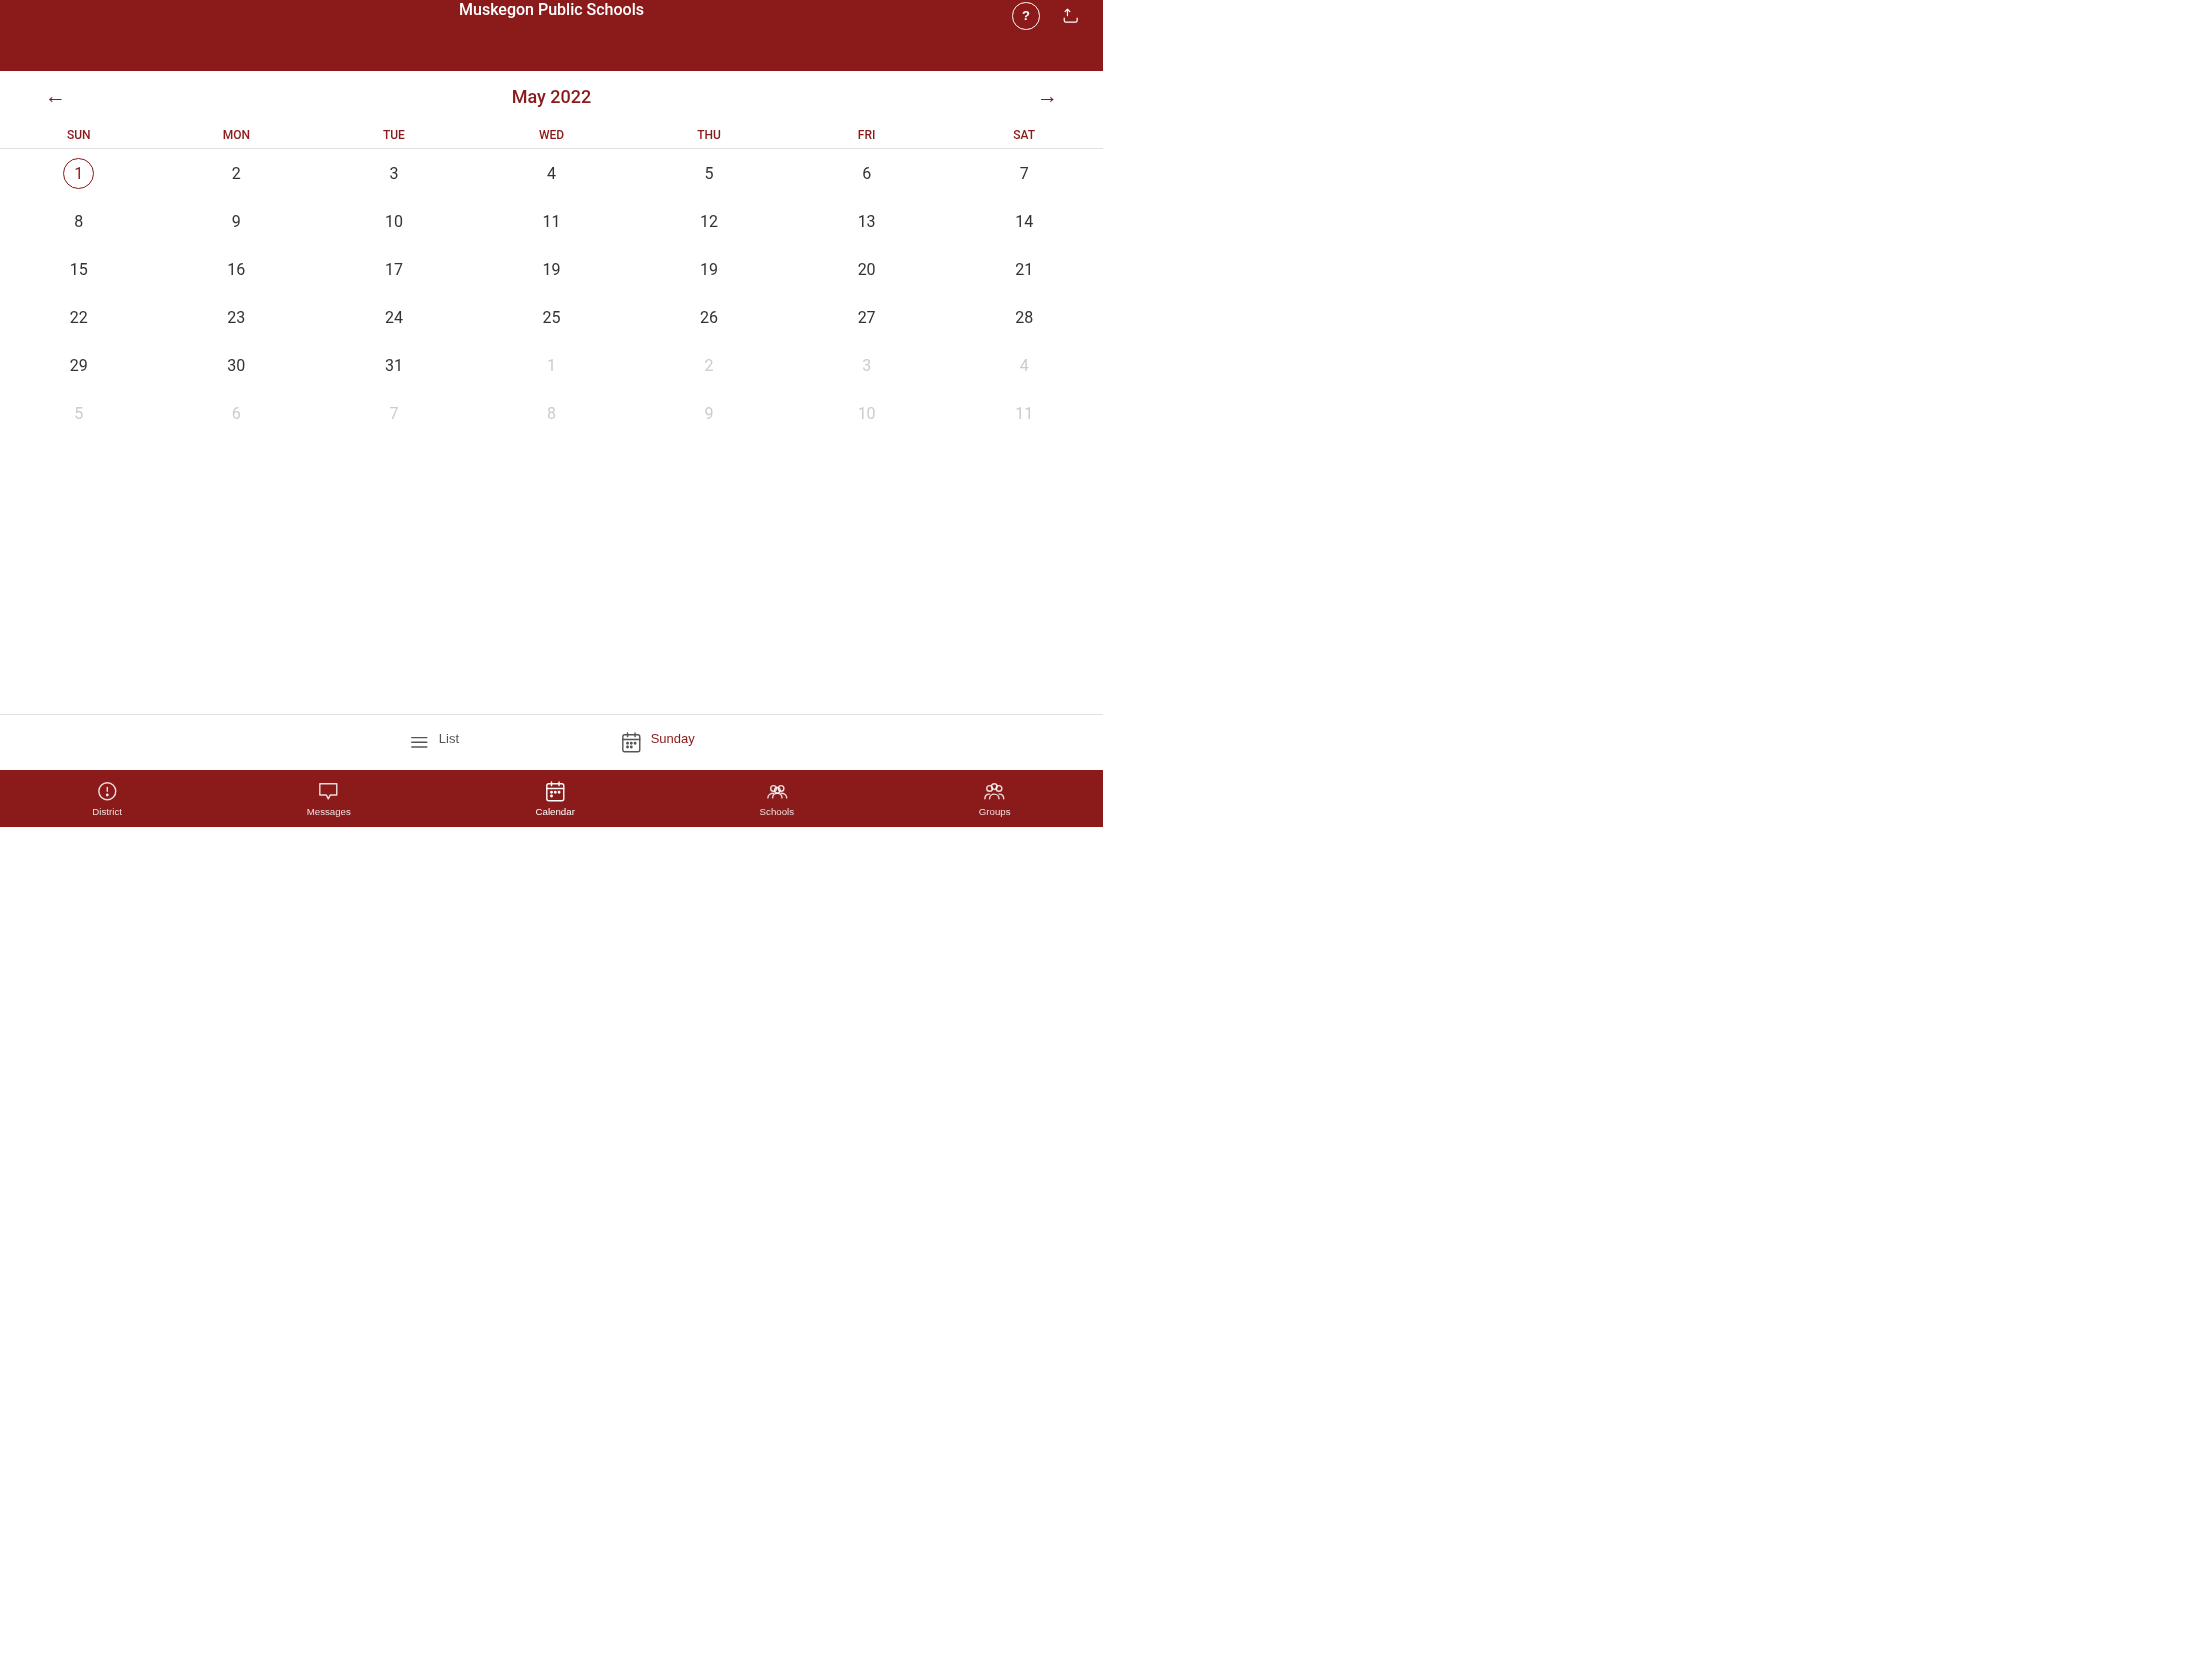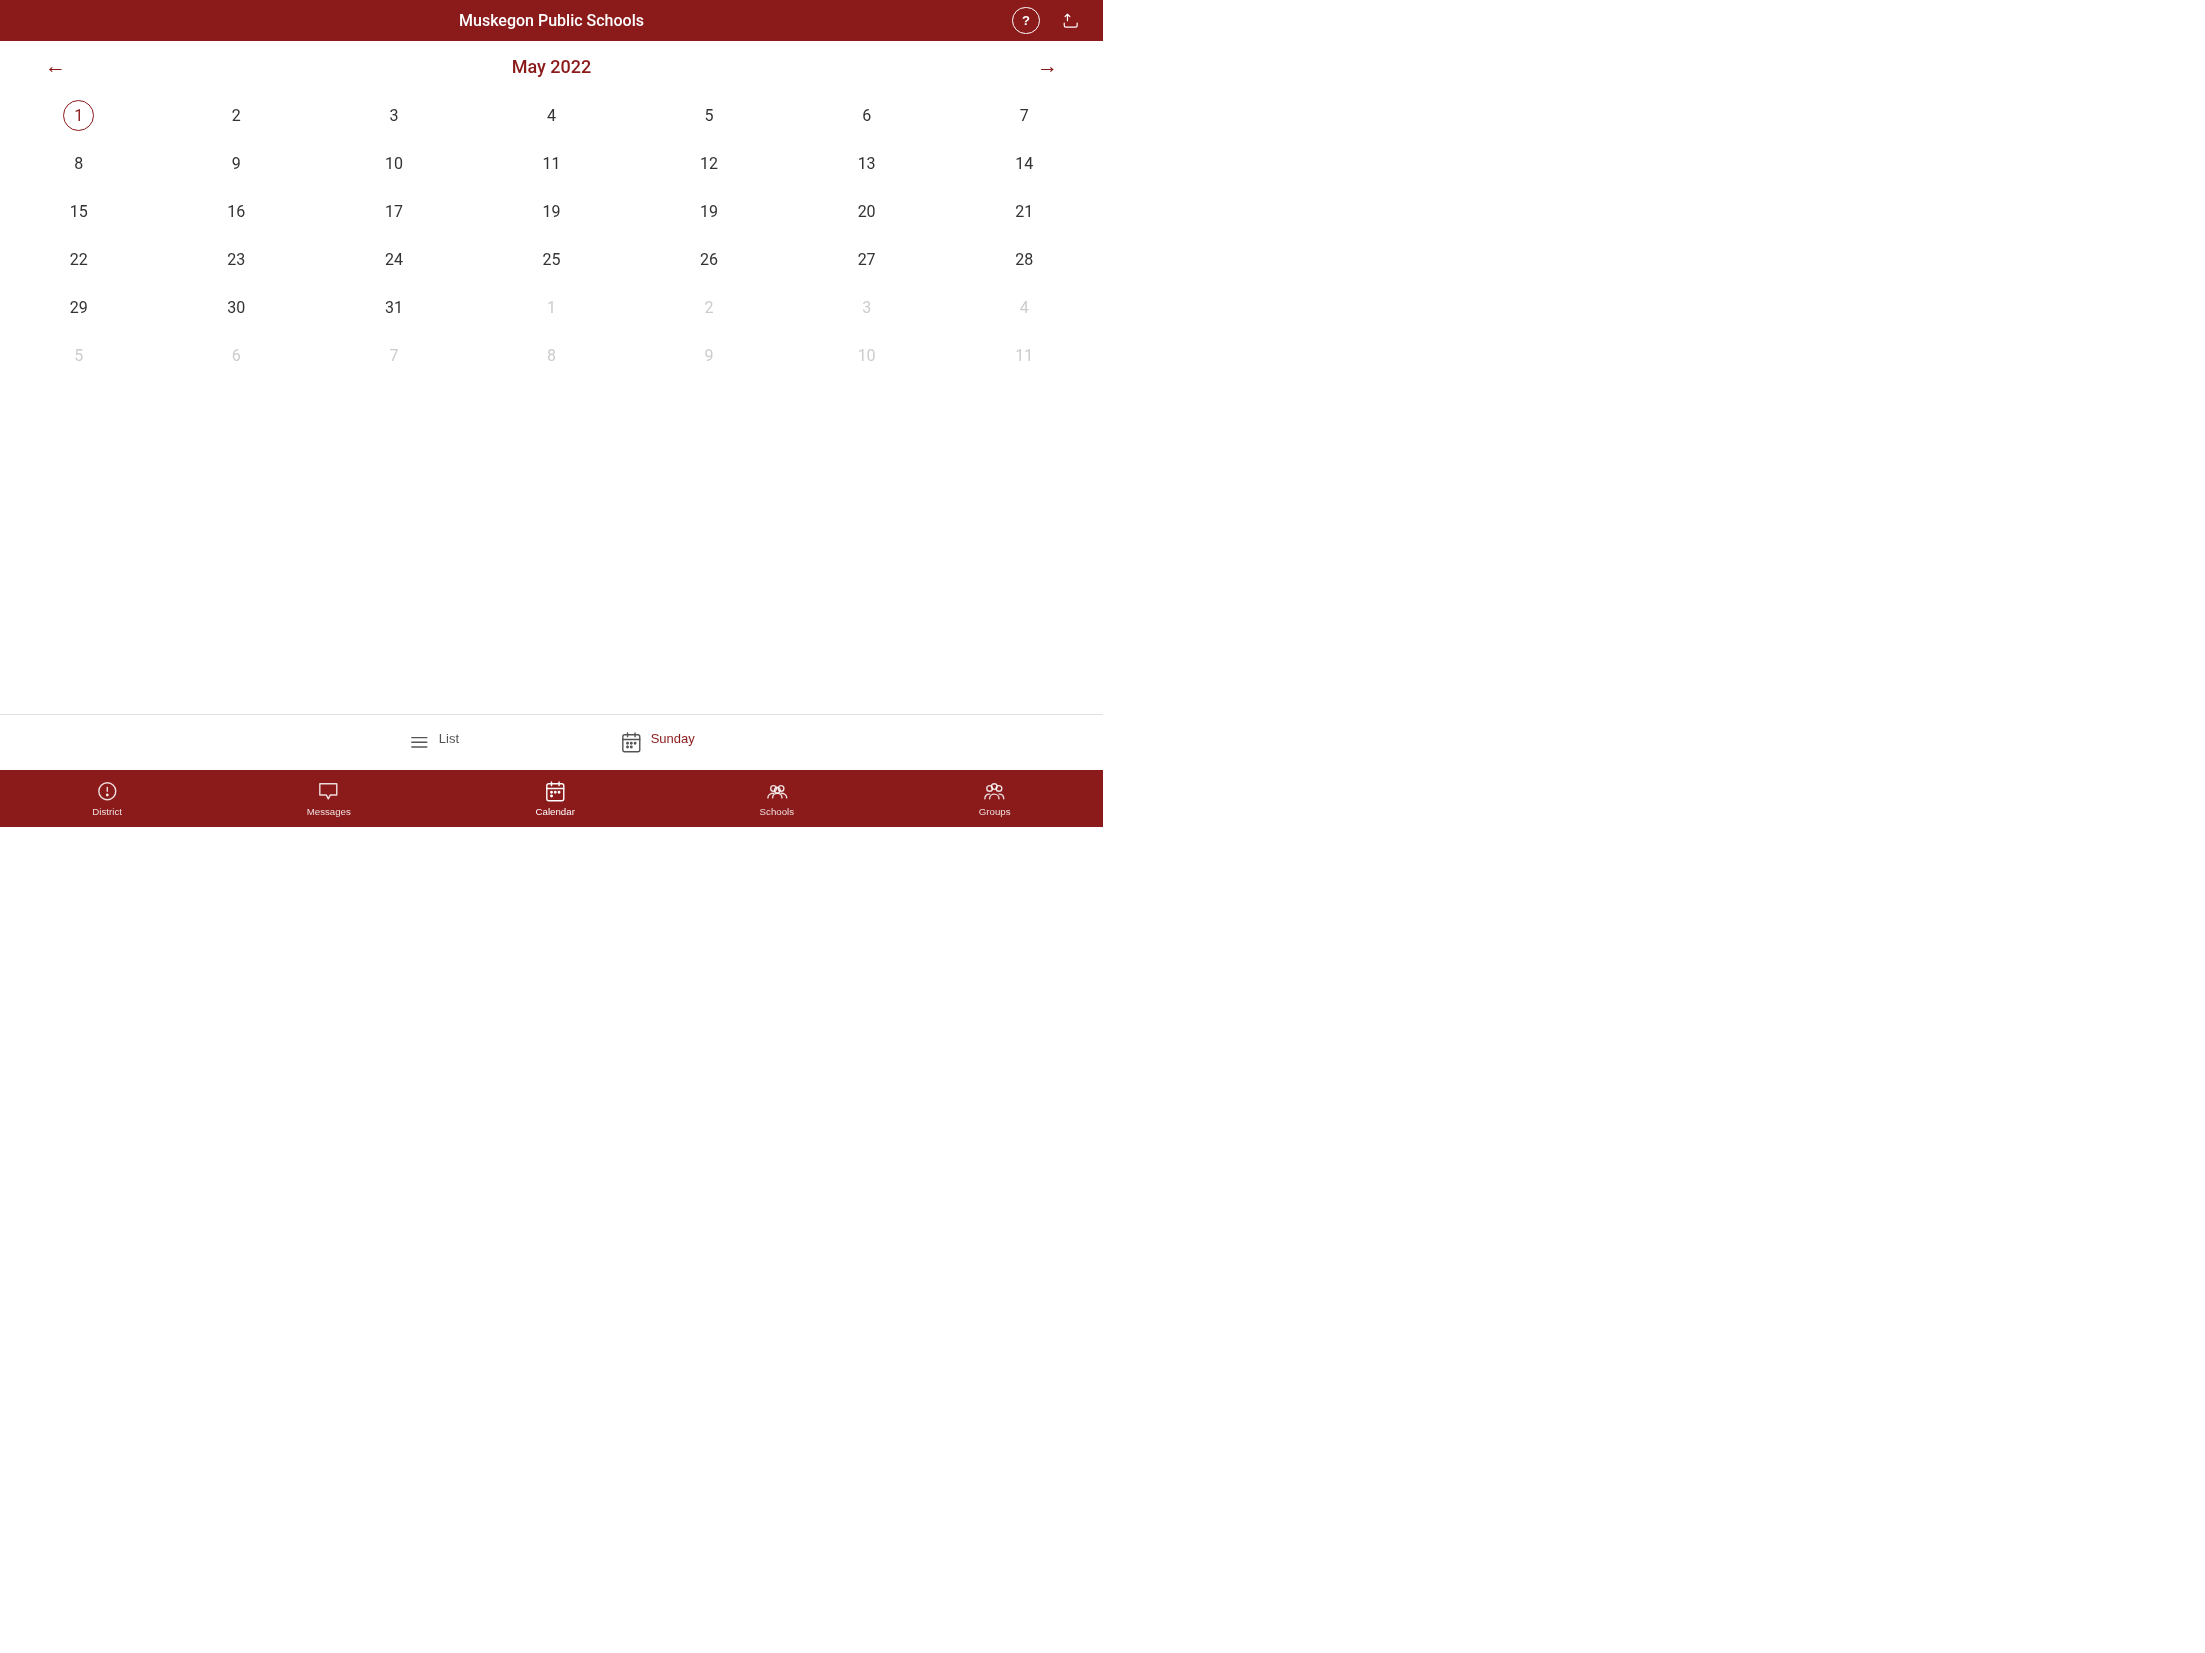--- a/index.html
+++ b/index.html
@@ -8,23 +8,23 @@
       background: #fff;
       width: 1103px;
       height: 827px;
       overflow: hidden;
       position: relative;
     }
 
     
     .header {
       background: #8B1A1A;
-      height: 41px;
-      display: flex;
-      align-items: center;
+      height: 71px;
+      display: flex;
+      align-items: flex-start;
       justify-content: center;
       position: relative;
     }
     .header-title {
       color: #fff;
       font-size: 16px;
       font-weight: 500;
     }
     .header-icons {
       position: absolute;
@@ -235,20 +235,29 @@
 </div>
 
 <div class="calendar-container">
 
   <div class="month-nav">
     <button class="nav-arrow nav-arrow-left">←</button>
     <span class="month-nav-title">May 2022</span>
     <button class="nav-arrow nav-arrow-right">→</button>
   </div>
 
+  <div class="day-headers">
+    <div class="day-header">SUN</div>
+    <div class="day-header">MON</div>
+    <div class="day-header">TUE</div>
+    <div class="day-header">WED</div>
+    <div class="day-header">THU</div>
+    <div class="day-header">FRI</div>
+    <div class="day-header">SAT</div>
+  </div>
 
   <div class="calendar-grid" id="calendar-grid">
   <div class="calendar-day selected">
         <span class="day-number">1</span>
       </div>
       <div class="calendar-day">
         <span class="day-number">2</span>
       </div>
       <div class="calendar-day">
         <span class="day-number">3</span>

